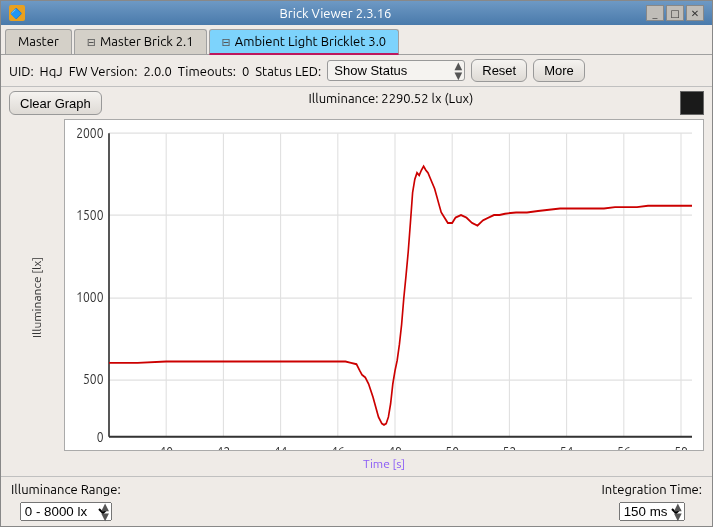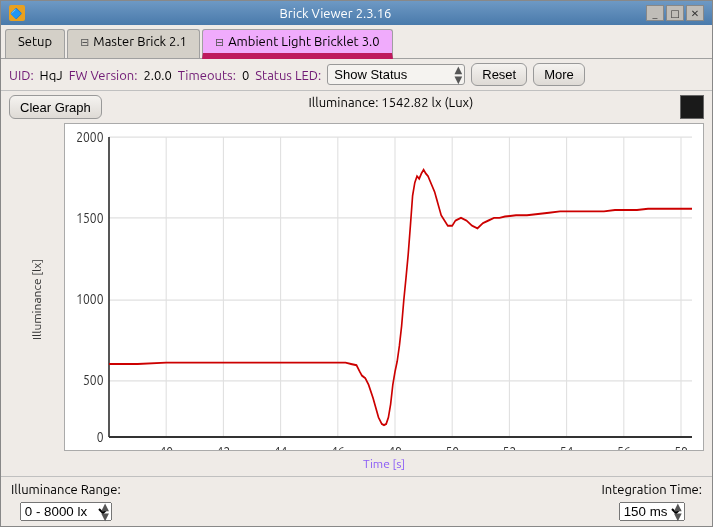--- a/index.html
+++ b/index.html
@@ -70,42 +70,42 @@
     .tab {
       padding: 4px 12px;
       border: 1px solid #a0a0a0;
       background: #d4d0c8;
       cursor: pointer;
       border-bottom: none;
       font-size: 13px;
       border-radius: 3px 3px 0 0;
     }
     .tab.active {
-      background: #f0abfc;
-      border-bottom: 6px solid #be185d;
+      background: #7dd3fc;
+      border-bottom: 2px solid #be185d;
       z-index: 1;
       position: relative;
       margin-bottom: -1px;
     }
     .tab-icon {
       font-size: 11px;
       margin-right: 4px;
       color: #555;
     }
     .toolbar {
       display: flex;
       align-items: center;
       padding: 4px 8px;
       gap: 6px;
       border-bottom: 1px solid #c0c0c0;
       background: #efebe7;
     }
     .toolbar label {
       font-size: 13px;
-      color: #701a75;
+      color: #000000;
     }
     .toolbar-btn {
       padding: 3px 10px;
       border: 1px solid #999;
       background: linear-gradient(to bottom, #f5f3f0 0%, #dedad5 100%);
       cursor: pointer;
       font-size: 13px;
       border-radius: 6px;
     }
     .select-wrap {
@@ -222,21 +222,21 @@
     <span class="title-text">Brick Viewer 2.3.16</span>
     <div class="window-controls">
       <div class="win-btn">_</div>
       <div class="win-btn">□</div>
       <div class="win-btn">✕</div>
     </div>
   </div>
 
   <div class="tab-bar">
     <div class="tab">
-      <span>Setup</span>
+      <span>Master</span>
     </div>
     <div class="tab">
       <span class="tab-icon">⊟</span><span>Master Brick 2.1</span>
     </div>
     <div class="tab active">
       <span class="tab-icon">⊟</span><span>Ambient Light Bricklet 3.0</span>
     </div>
   </div>
 
   <div class="toolbar">
@@ -254,21 +254,21 @@
         <option>Off</option>
       </select>
       <span class="select-arrow">▲<br>▼</span>
     </div>
     <button class="toolbar-btn">Reset</button>
     <button class="toolbar-btn">More</button>
   </div>
 
   <div class="graph-header">
     <button class="toolbar-btn">Clear Graph</button>
-    <span class="illuminance-title">Illuminance: 1542.82 lx (Lux)</span>
+    <span class="illuminance-title">Illuminance: 2290.52 lx (Lux)</span>
     <div class="color-swatch" style="background:#1a1a1a;"></div>
   </div>
 
   <div class="chart-area">
     <div class="y-axis-wrapper">
       <div class="y-label-container">
         <span class="y-rotated-label">Illuminance [lx]</span>
       </div>
       <div class="chart-and-xaxis">
         <div class="chart-container">

